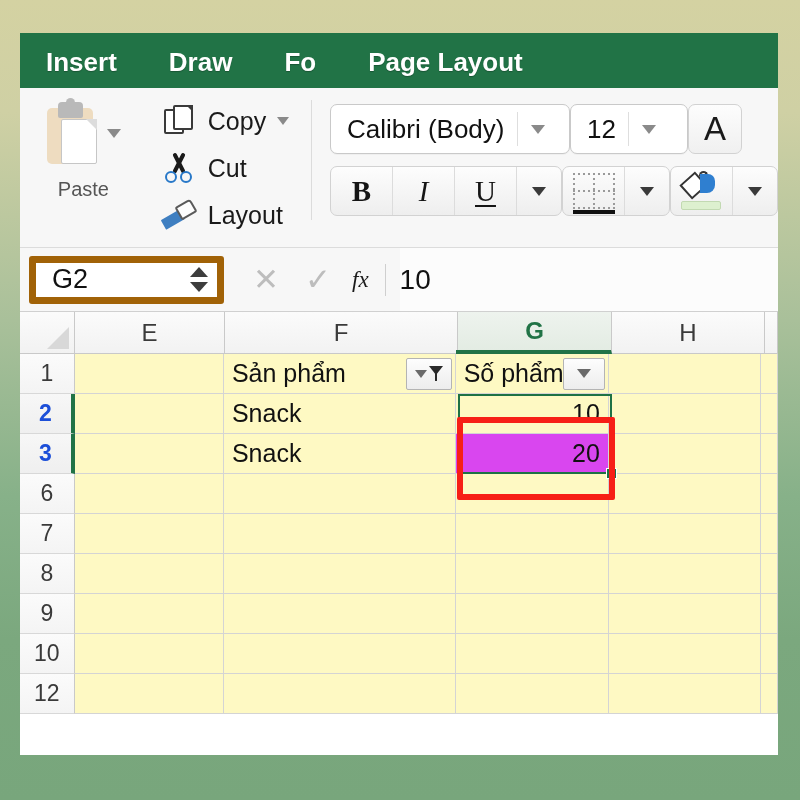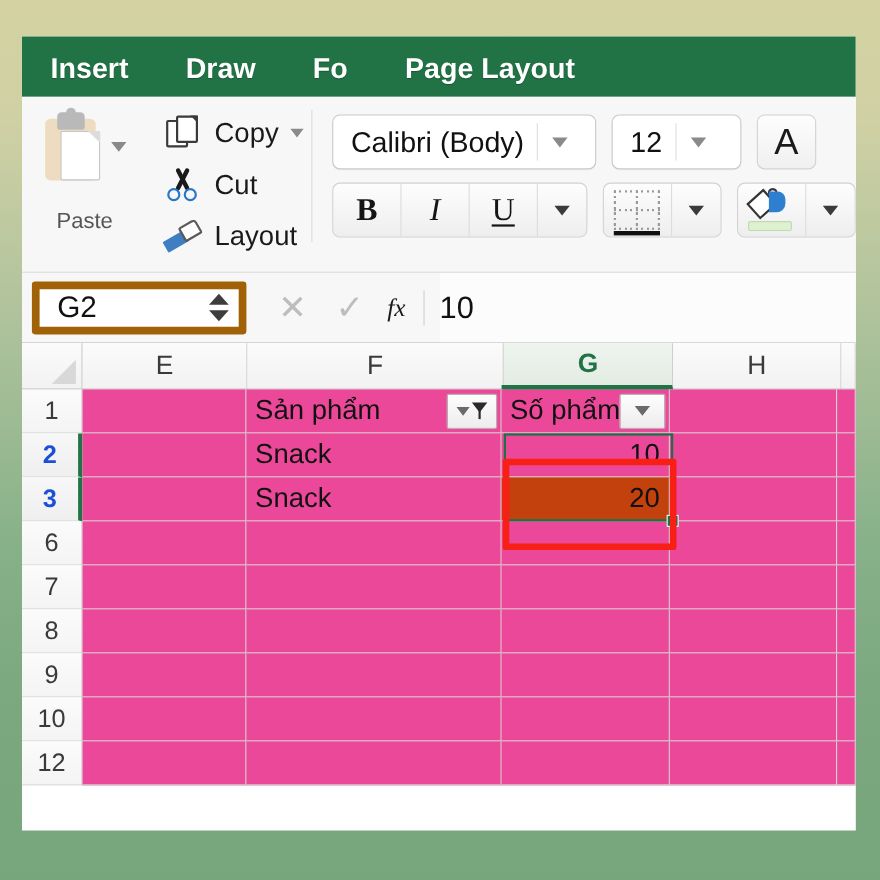--- a/index.html
+++ b/index.html
@@ -97,21 +97,21 @@
   }
   .cb-doc::after {
     content: ""; position: absolute; right: -1px; top: -1px;
     border-width: 0 11px 11px 0;
     border-style: solid;
     border-color: transparent #dcdcdc transparent transparent;
   }
   .caret { width: 0; height: 0; border-left: 7px solid transparent; border-right: 7px solid transparent; border-top: 9px solid #8a8a8a; }
   .caret.sm { border-left-width: 6px; border-right-width: 6px; border-top-width: 8px; }
   .caret.dk { border-top-color: #3a3a3a; }
-  .paste-label { margin-top: 24px; font-size: 20px; color: #555; }
+  .paste-label { margin-top: 12px; font-size: 20px; color: #555; }
 
   
   .cmds { padding: 14px 0 0 14px; display: flex; flex-direction: column; gap: 9px; width: 180px; }
   .cmd { display: flex; align-items: center; gap: 11px; height: 38px; }
   .cmd-ico { width: 36px; height: 34px; position: relative; flex: 0 0 36px; }
   .cmd-txt { font-size: 25px; color: #1a1a1a; }
 
   
   .sc-x { position: absolute; left: 7px; top: 1px; width: 22px; height: 20px; }
   .sc-x i { position: absolute; left: 9px; top: 0; width: 4px; height: 22px; background: #1a1a1a; border-radius: 2px; }
@@ -124,21 +124,21 @@
   .cp-b { position: absolute; left: 3px; top: 5px; width: 20px; height: 25px; background: #fff; border: 2px solid #3a3a3a; border-radius: 2px; }
   .cp-f { position: absolute; left: 12px; top: 1px; width: 20px; height: 25px; background: #fff; border: 2px solid #3a3a3a; border-radius: 2px; }
   .cp-f::after { content: ""; position: absolute; right: -2px; top: -2px; border-width: 0 7px 7px 0; border-style: solid; border-color: transparent #3a3a3a transparent transparent; }
 
   
   .br-h { position: absolute; left: 1px; top: 16px; width: 22px; height: 11px; background: #3f7fc1; transform: rotate(-30deg); border-radius: 1px; }
   .br-f { position: absolute; left: 16px; top: 4px; width: 18px; height: 15px; background: #fdfdfd; border: 2px solid #5a5a5a; transform: rotate(-30deg); border-radius: 2px 4px 2px 2px; }
 
   
   .font-grp { padding: 16px 0 0 18px; display: flex; flex-direction: column; gap: 12px; }
-  .fr { display: flex; align-items: center; gap: 14px; }
+  .fr { display: flex; align-items: center; gap: 0; }
 
   .ctl {
     background: #ffffff;
     border: 1px solid #c9c9c9;
     border-radius: 7px;
     height: 50px;
     display: flex; align-items: center;
     box-shadow: 0 1px 0 rgba(0,0,0,.03);
   }
   .ctl .val { padding: 0 12px 0 16px; font-size: 26px; color: #111; white-space: nowrap; }
@@ -258,24 +258,24 @@
     border-right: 1px solid #c9c9c9; border-bottom: 1px solid #d8d8d8;
     display: flex; align-items: center; justify-content: center;
     font-size: 23px; color: #3a3a3a;
   }
   .rh.sel { color: #1c4fd8; font-weight: 700; border-right: 4px solid #217346; background: linear-gradient(#f7f7f7,#efefef); }
   .cell {
     border-right: 1px solid #d4d4d4; border-bottom: 1px solid #d4d4d4;
     display: flex; align-items: center;
     font-size: 25px; color: #111; padding: 0 8px;
     position: relative;
-    background: #ec4899;
+    background: #fef9c3;
   }
   .cell.num { justify-content: flex-end; }
-  .cell.shaded { background: #c2410c; }
+  .cell.shaded { background: #d946ef; }
 
   .w-e { width: 150px; }
   .w-f { width: 233px; }
   .w-g { width: 154px; }
   .w-h { width: 153px; }
   .w-i { flex: 1; }
 
   
   .cell.hdr { padding-right: 2px; }
   .filt {

